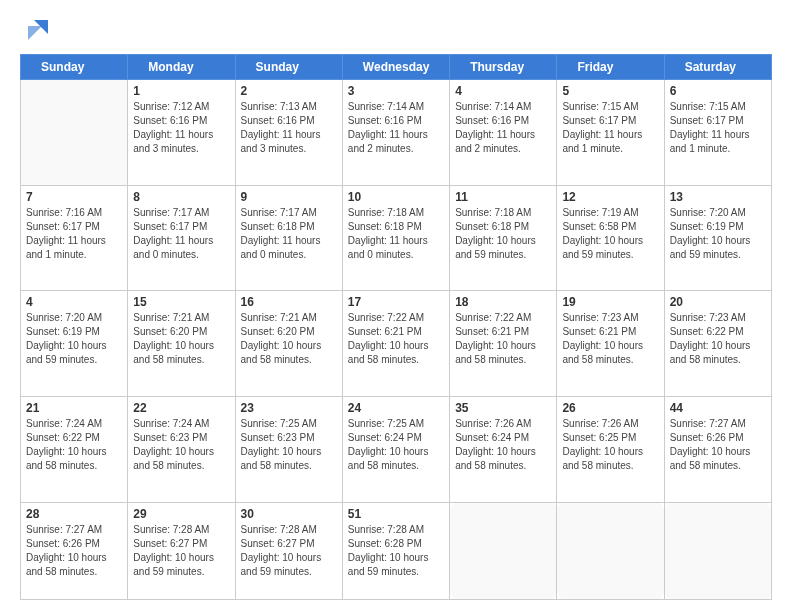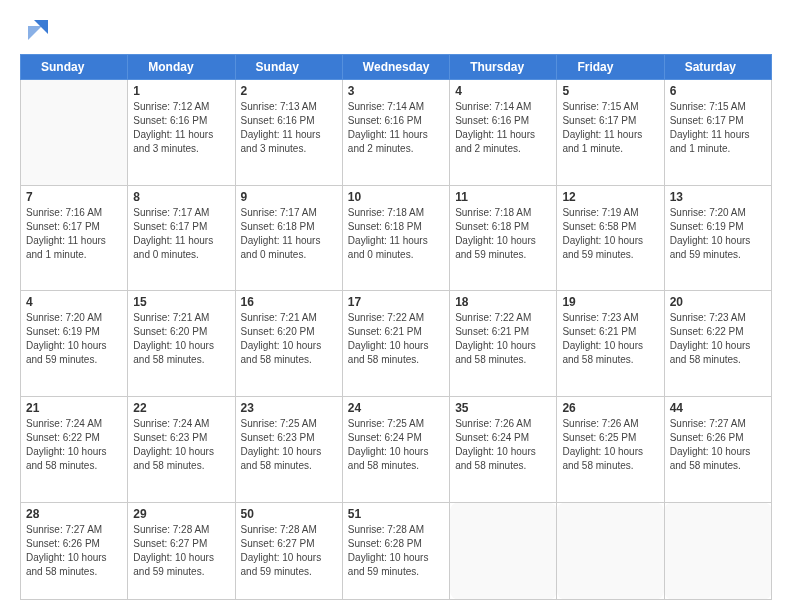--- a/index.html
+++ b/index.html
@@ -344,21 +344,21 @@
 and 58 minutes.</div>
           </td>
           <td>
             <span class="day-num">29</span>
             <div class="day-info" style="white-space: pre-line;">Sunrise: 7:28 AM
 Sunset: 6:27 PM
 Daylight: 10 hours
 and 59 minutes.</div>
           </td>
           <td>
-            <span class="day-num">50</span>
+            <span class="day-num">30</span>
             <div class="day-info" style="white-space: pre-line;">Sunrise: 7:28 AM
 Sunset: 6:27 PM
 Daylight: 10 hours
 and 59 minutes.</div>
           </td>
           <td>
             <span class="day-num">51</span>
             <div class="day-info" style="white-space: pre-line;">Sunrise: 7:28 AM
 Sunset: 6:28 PM
 Daylight: 10 hours

